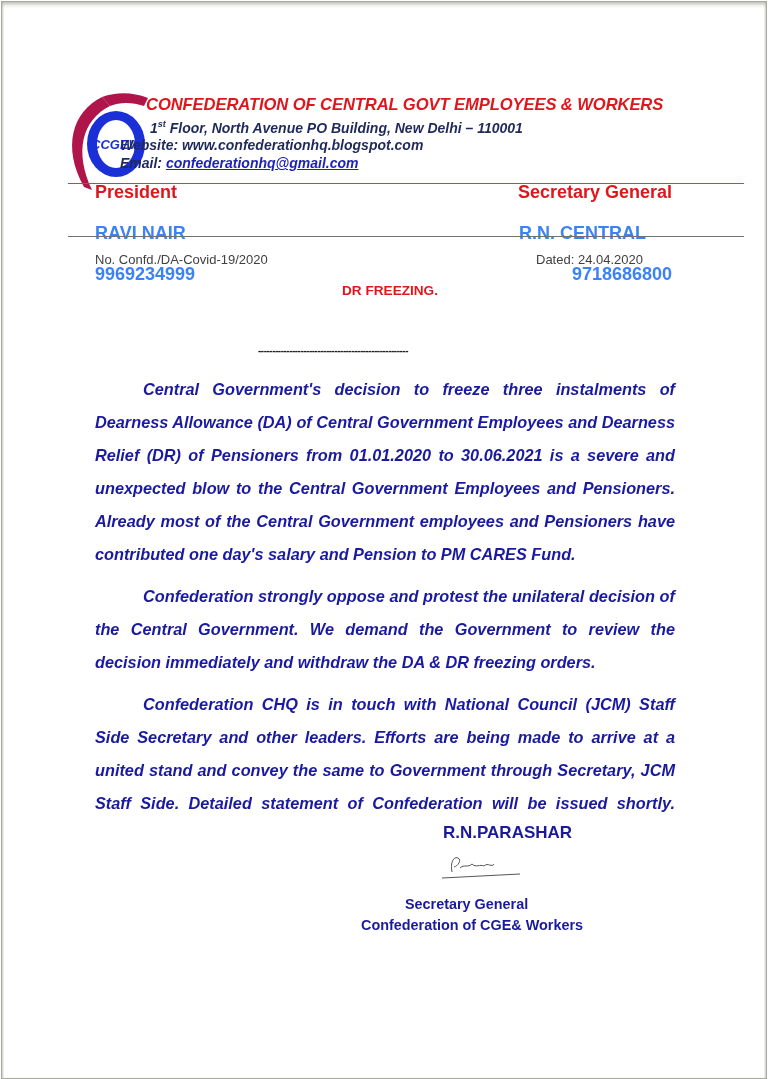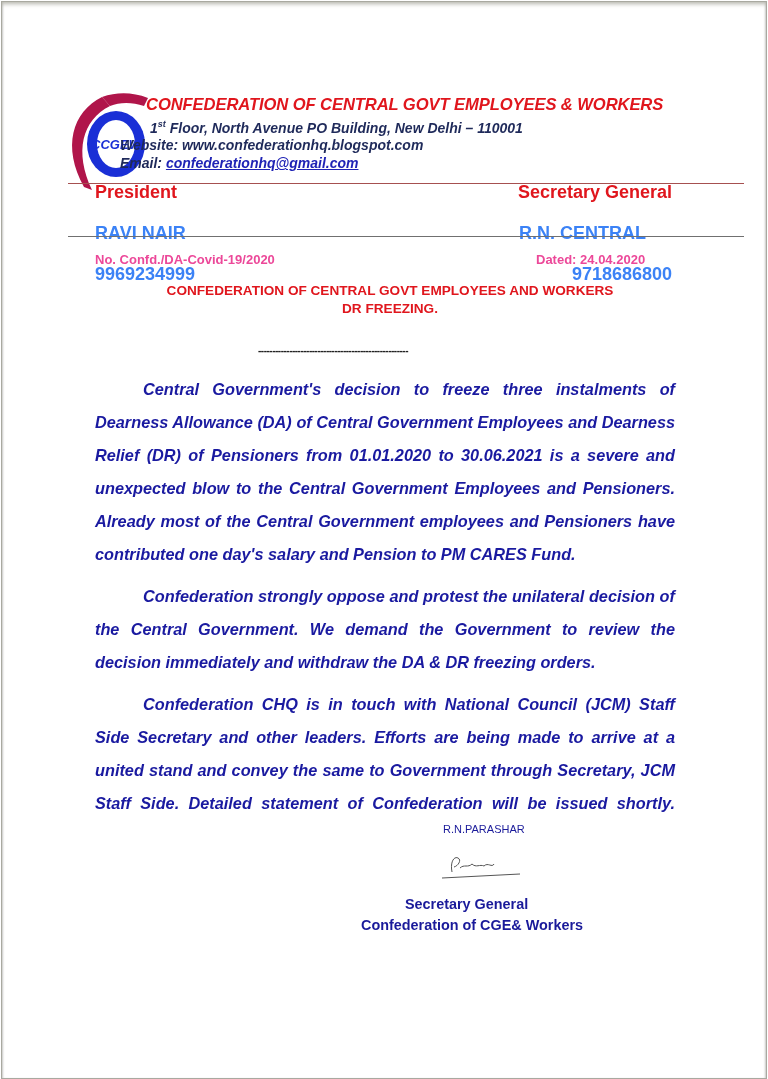--- a/index.html
+++ b/index.html
@@ -26,34 +26,34 @@
   .mail a { color:#1f23b5; text-decoration:underline; }
   .rule { position:absolute; left:68px; width:676px; height:0; }
   .rule1 { top:183px; border-top:1px solid #a65050; }
   .rule2 { top:236px; border-top:1px solid #707070; }
   .off { position:absolute; font-weight:bold; font-size:18px; line-height:15px; }
   .off .t { color:#e0161d; }
   .off .n { color:#3b82f6;margin-top:26px; }
   .pres { left:95px; top:185px; }
   .sec  { right:96px; top:185px; text-align:right; }
   .sec .t, .sec .nm { text-align:right; }
-  .refline { position:absolute; top:252px; font-weight:bold; font-size:13px; color:#ec4899; }
+  .refline { position:absolute; top:252px; font-weight:normal; font-size:13px; color:#404040; }
   .ref { left:95px; }
   .dated { left:536px; }
   .subj {
     position:absolute; left:80px; width:620px; text-align:center; top:282px;
     color:#e0161d; font-weight:bold; font-size:13.6px; line-height:18px;
   }
   .dash { position:absolute; left:258px; top:345px; color:#222; font-size:10px; font-weight:bold; letter-spacing:-0.5px; }
   .body {
     position:absolute; left:95px; width:580px; top:373px;
     color:#1a1aa0; font-weight:bold; font-style:italic; font-size:16.3px; line-height:33px; text-align:justify;
   }
   .body p { margin:0 0 9px 0; text-indent:48px; }
-  .sign-name { position:absolute; left:424px; top:823px; color:#1a1a9a; font-weight:normal; font-size:11px;padding-left:19px; }
+  .sign-name { position:absolute; left:424px; top:823px; color:#1a1a9a; font-weight:bold; font-size:17px;padding-left:19px; }
   .sig { position:absolute; left:420px; top:852px; width:120px; height:30px; }
   .desig { position:absolute; font-weight:bold; font-size:14.4px; color:#1a1a9a; }
   .d1 { left:405px; top:896px; }
   .d2 { left:361px; top:917px; }
 </style>
 </head>
 <body>
 
 <div class="frame"></div>
 
@@ -82,21 +82,20 @@
   <div class="n nm" style="padding-right:26px">R.N. CENTRAL</div>
   <div class="n">9718686800</div>
 </div>
 
 <div class="rule rule2"></div>
 
 <div class="refline ref">No. Confd./DA-Covid-19/2020</div>
 <div class="refline dated">Dated: 24.04.2020</div>
 
 <div class="subj">
-  <div>CONFEDERATION OF CENTRAL GOVT EMPLOYEES AND WORKERS</div>
   <div>DR FREEZING.</div>
 </div>
 <div class="dash">-----------------------------------------------------</div>
 
 <div class="body">
   <p>Central Government's decision to freeze three instalments of Dearness Allowance (DA) of Central Government Employees and Dearness Relief (DR) of Pensioners from 01.01.2020  to 30.06.2021 is a severe and unexpected blow to the Central Government Employees and Pensioners. Already most of the Central Government employees and Pensioners have contributed one day's salary and Pension to PM CARES Fund.</p>
   <p>Confederation strongly oppose and protest the unilateral decision of the Central Government. We demand the Government to review the decision immediately and withdraw the DA &amp; DR freezing orders.</p>
   <p style="text-align-last:justify">Confederation CHQ is in touch with National Council (JCM) Staff Side Secretary and other leaders. Efforts are being made to arrive at a united stand and convey the same to Government through Secretary, JCM Staff Side. Detailed statement of Confederation will be issued shortly.</p>
 </div>
 

